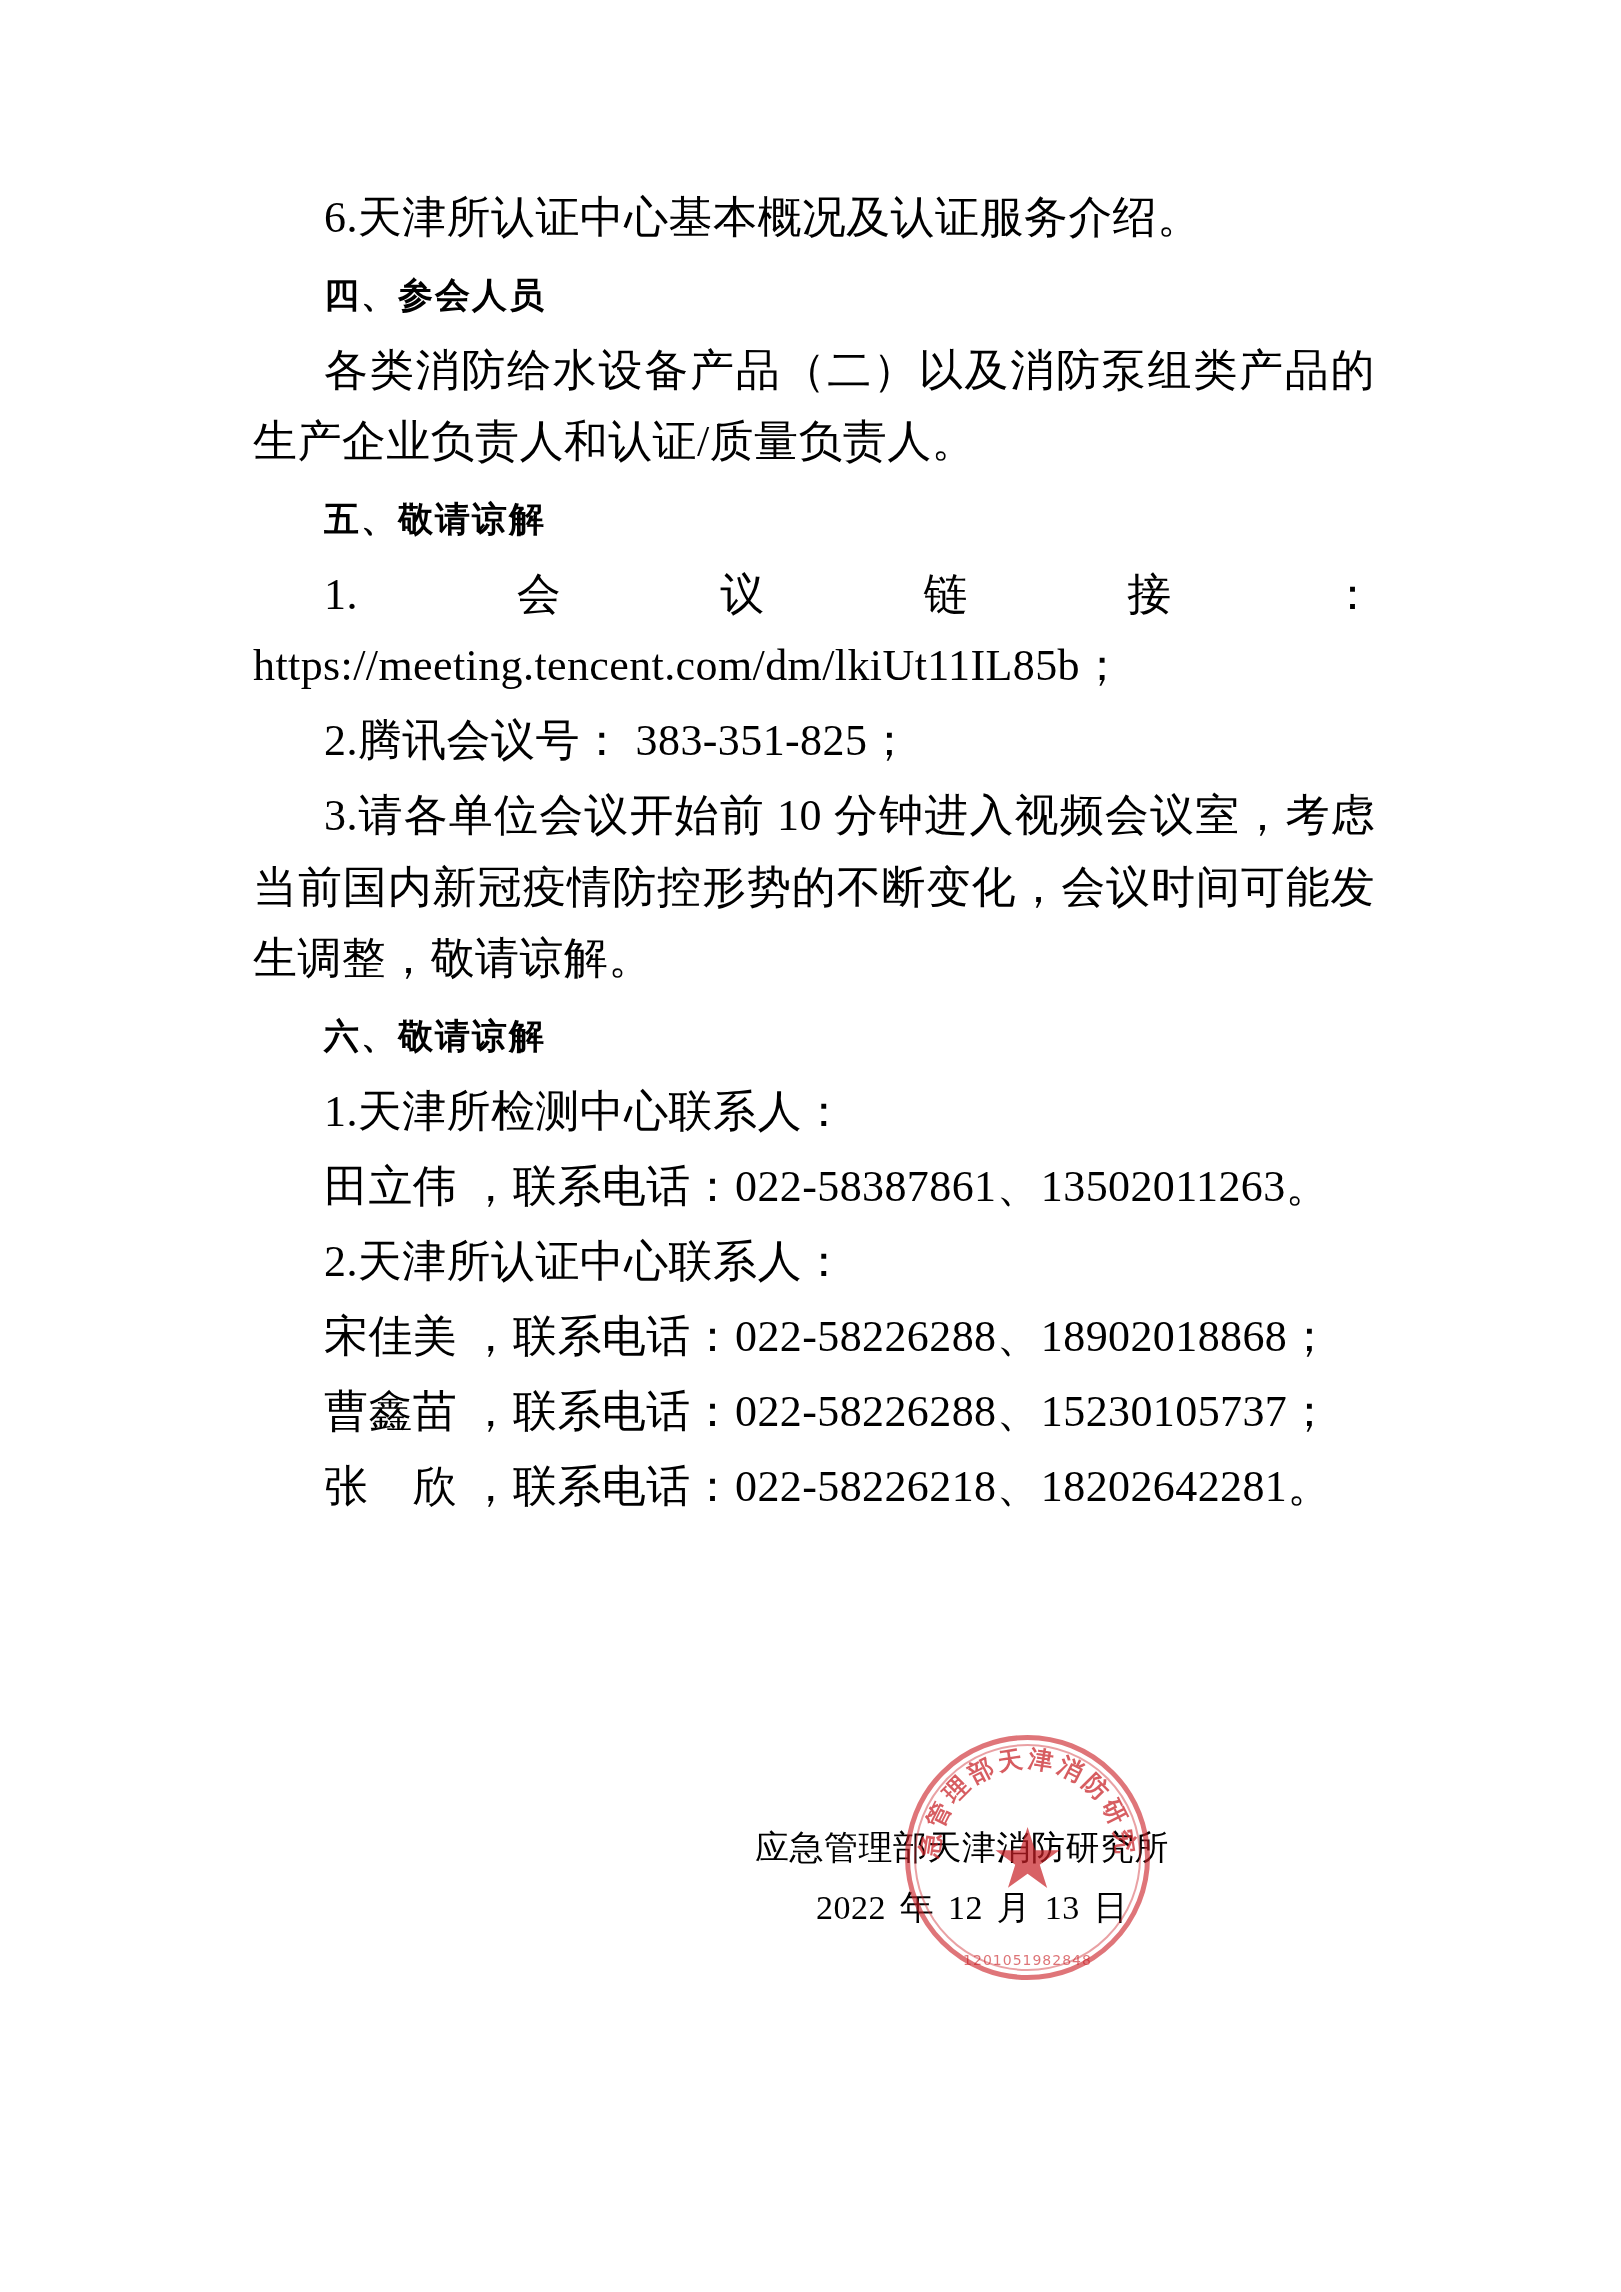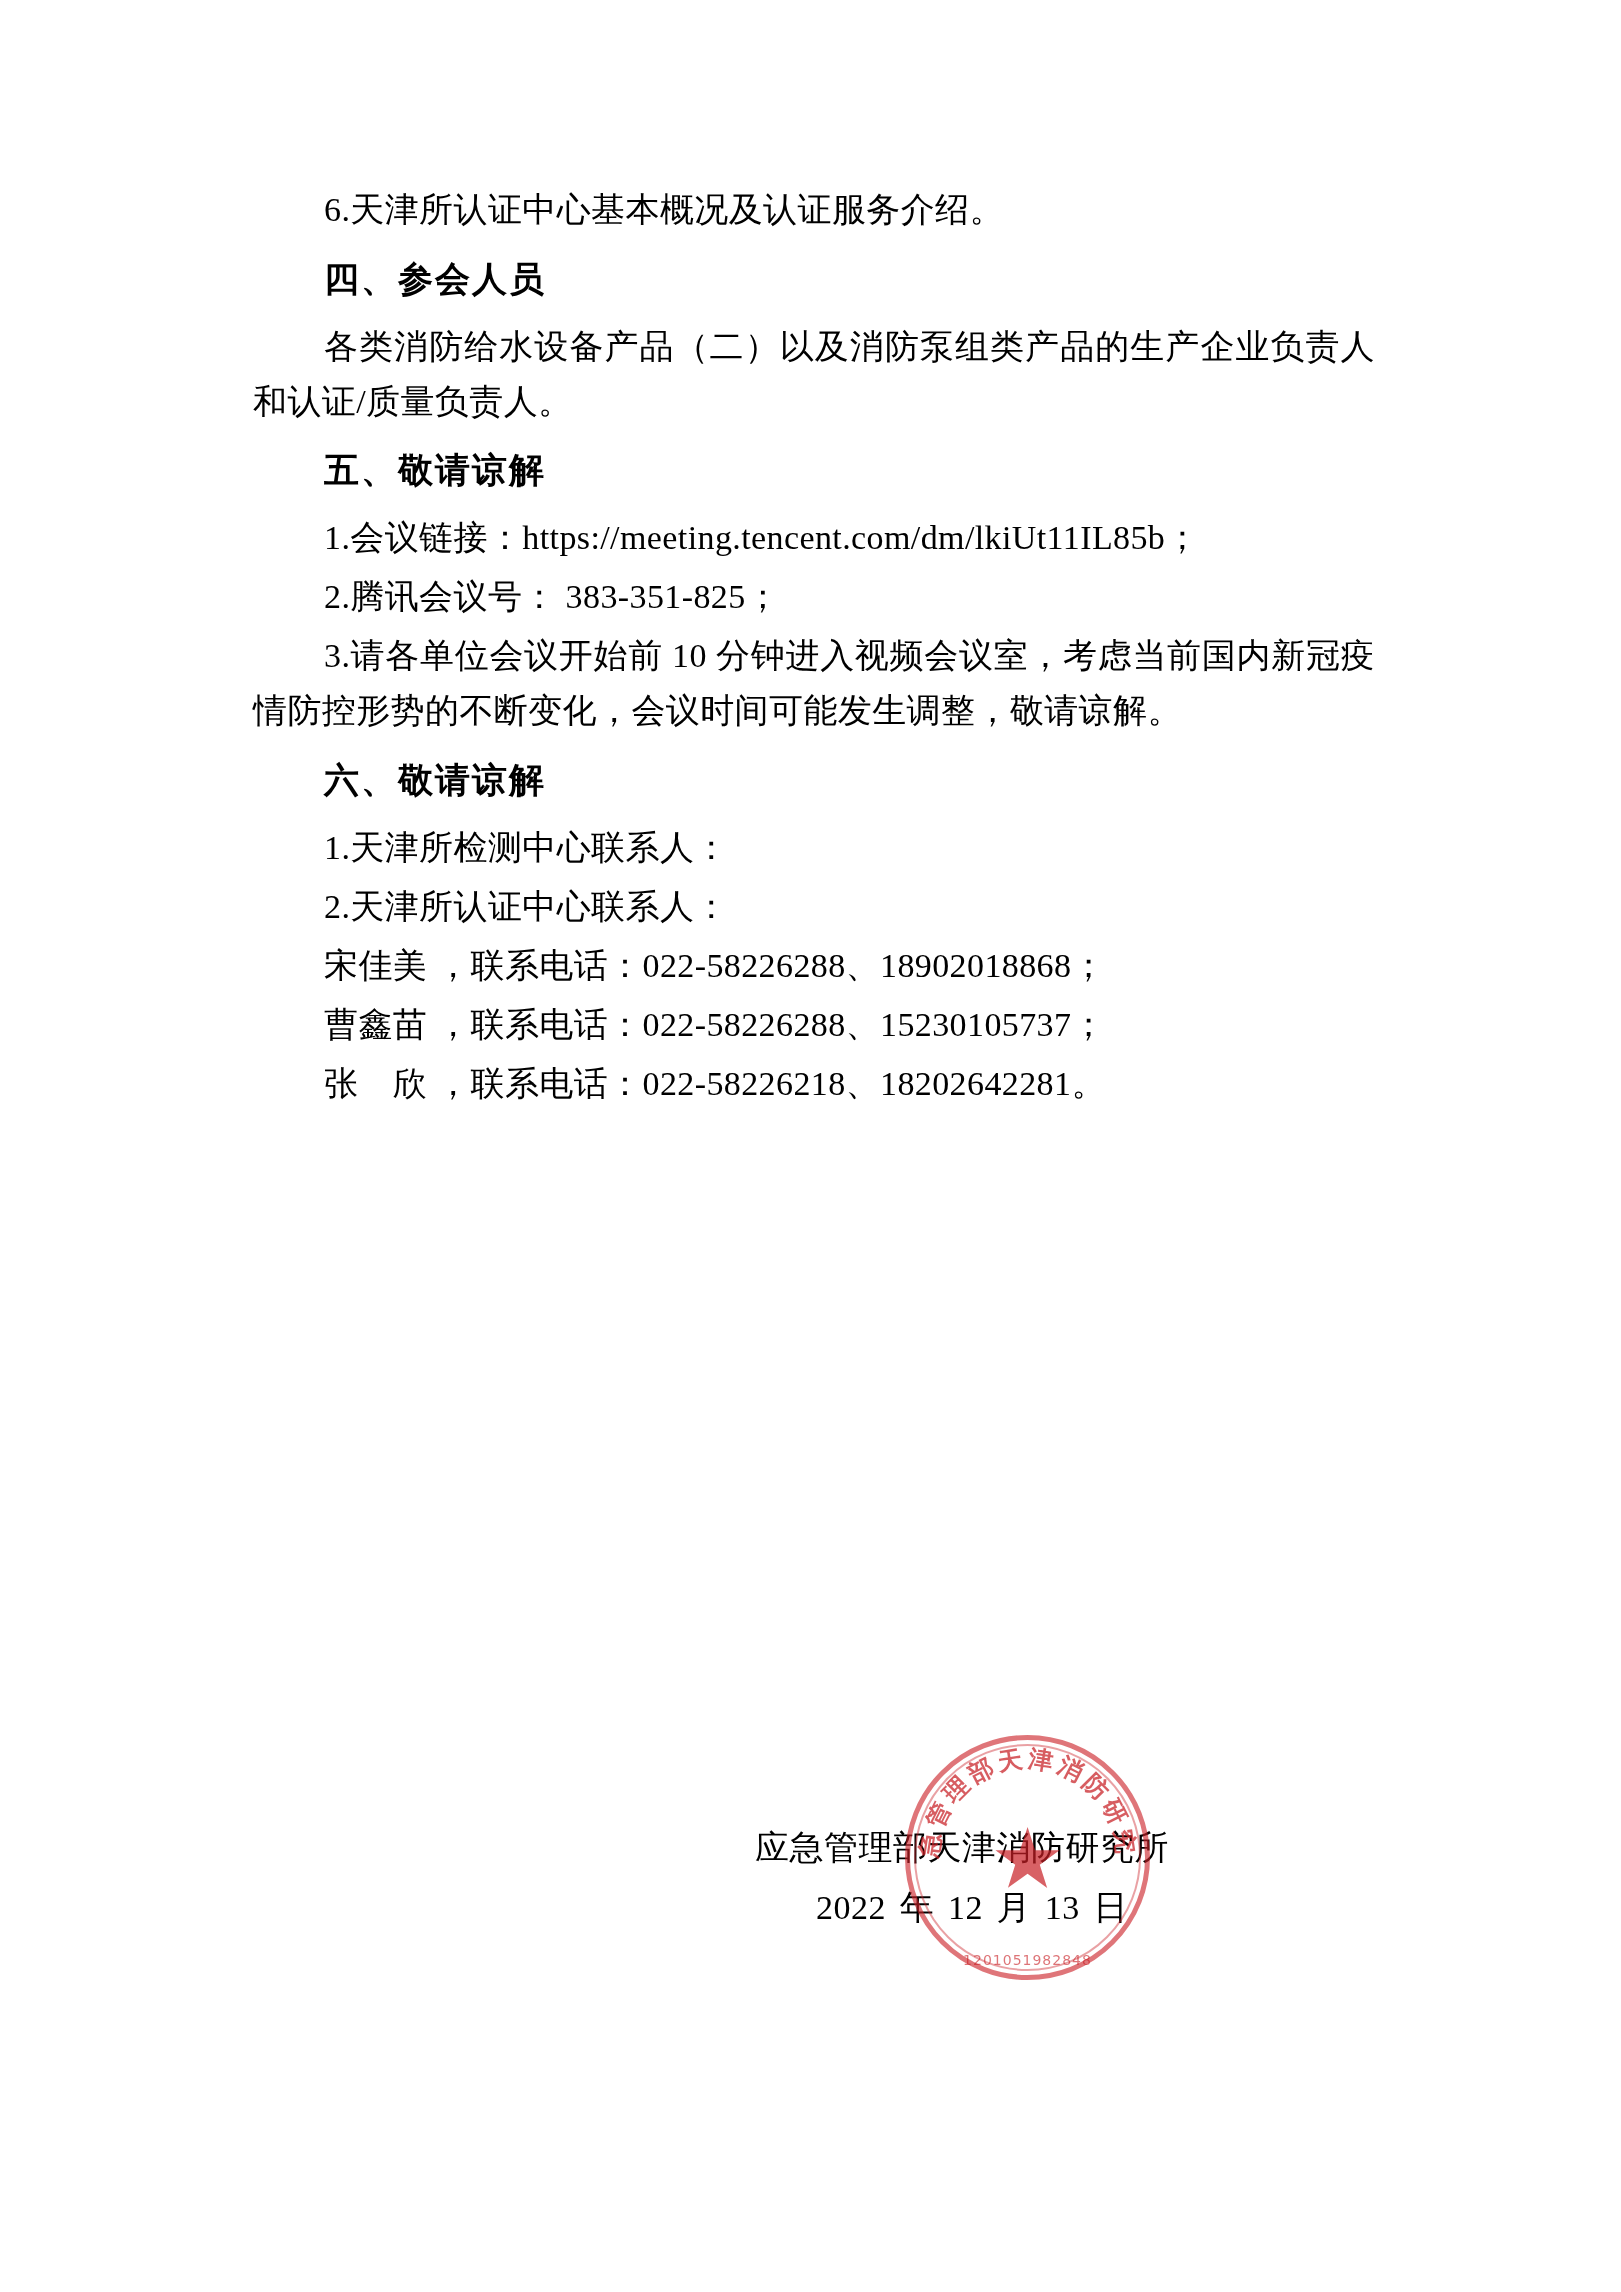--- a/index.html
+++ b/index.html
@@ -16,21 +16,21 @@
     color: #000000;
     overflow: hidden;
   }
   .content {
     position: absolute;
     left: 253px;
     top: 182px;
     width: 1122px;
   }
   .para {
-    font-size: 34px;
+    font-size: 44px;
     line-height: 1.62;
     margin: 0 0 10.8px 0;
     text-align: justify;
     letter-spacing: 0.4px;
   }
   .indent {
     text-indent: 71px;
   }
   .heading {
     font-size: 35px;
@@ -138,20 +138,21 @@
     <p class="para indent tight">1.会议链接：https://meeting.tencent.com/dm/lkiUt11IL85b；</p>
 
     <p class="para indent tight">2.腾讯会议号： 383-351-825；</p>
 
     <p class="para indent">3.请各单位会议开始前 10 分钟进入视频会议室，考虑当前国内新冠疫情防控形势的不断变化，会议时间可能发生调整，敬请谅解。</p>
 
     <p class="heading">六、敬请谅解</p>
 
     <p class="para indent tight">1.天津所检测中心联系人：</p>
 
+    <p class="para indent tight">田立伟 ，联系电话：022-58387861、13502011263。</p>
 
     <p class="para indent tight">2.天津所认证中心联系人：</p>
 
     <p class="para indent tight">宋佳美 ，联系电话：022-58226288、18902018868；</p>
 
     <p class="para indent tight">曹鑫苗 ，联系电话：022-58226288、15230105737；</p>
 
     <p class="para indent tight">张　欣 ，联系电话：022-58226218、18202642281。</p>
 
 

